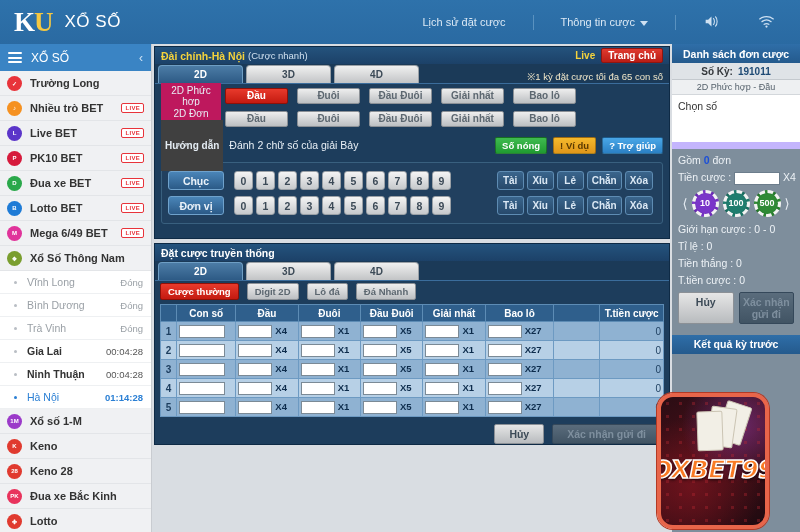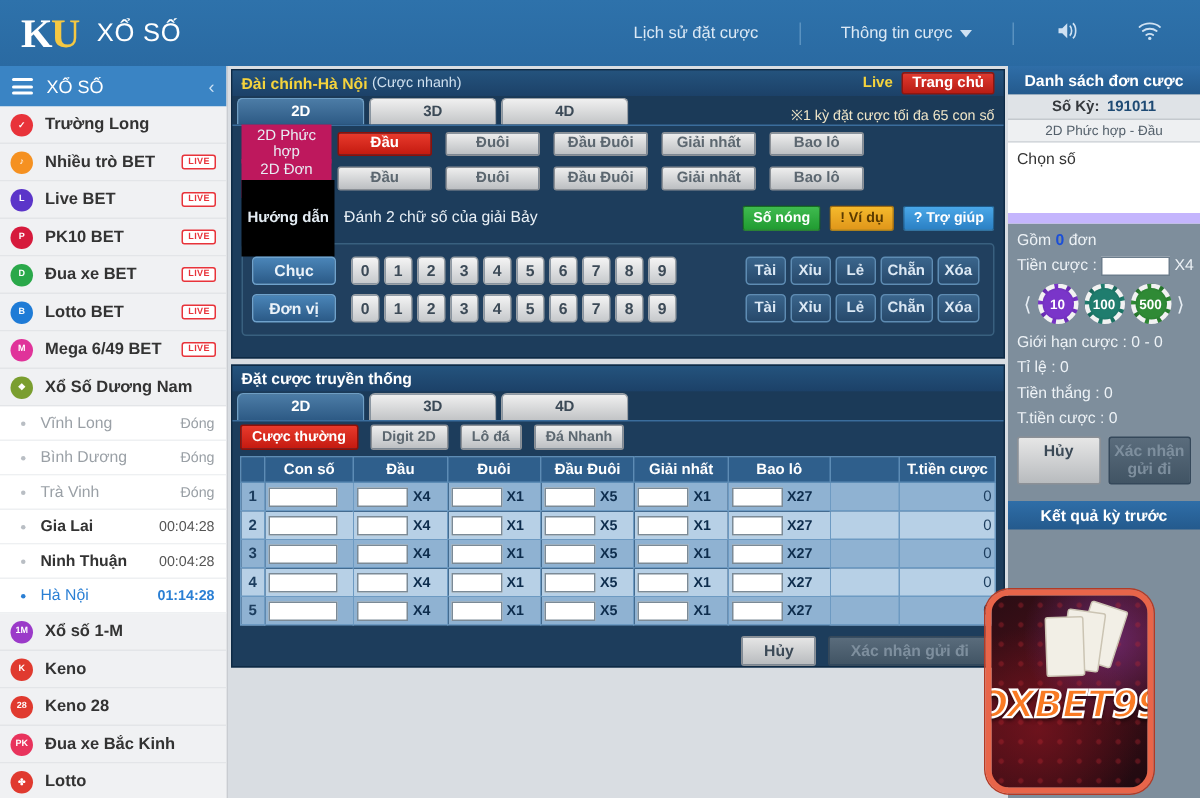--- a/index.html
+++ b/index.html
@@ -147,21 +147,21 @@
     border: 1px solid #8b9096; border-radius: 2px;
   }
   .bt.red {
     background: linear-gradient(#e83a2c,#c41a10); color: #fff;
     border-color: #8e1008;
   }
   .guide-row {
     display:flex; align-items:center; height: 22px; padding: 0 6px; margin-top:4px;
   }
   .guide-tag {
-    background: #000000; color: #e4ecf3; font-size: 10px; padding: 20px 4px;
+    background: #404040; color: #e4ecf3; font-size: 10px; padding: 20px 4px;
     margin-right: 6px; font-weight:600;
   }
   .guide-txt { color: #e9f0f6; font-size: 10.5px; }
   .guide-btns { margin-left: auto; display:flex; gap: 6px; }
   .gbtn {
     font-size: 9.5px; color:#fff; padding: 2px 6px; border-radius:2px;
     font-weight:bold; border:1px solid rgba(0,0,0,.3);
   }
   .gbtn.green { background: linear-gradient(#3fbb4f,#209b31); }
   .gbtn.orange{ background: linear-gradient(#f5b92c,#e0971a); color:#5a3a00;}
@@ -396,21 +396,21 @@
         <span class="sb-lbl">Lotto BET</span>
         <span class="live-badge">LIVE</span>
       </div>
       <div class="sb-item">
         <span class="sb-ic" style="background:#e0339a">M</span>
         <span class="sb-lbl">Mega 6/49 BET</span>
         <span class="live-badge">LIVE</span>
       </div>
       <div class="sb-item">
         <span class="sb-ic" style="background:#7a9e2f">❖</span>
-        <span class="sb-lbl">Xổ Số Dương Nam</span>
+        <span class="sb-lbl">Xổ Số Thông Nam</span>
       </div>
     </div>
   <div id="sb-regions">
       <div class="sb-sub ">
         <span class="dot"></span>
         <span class="s-name">Vĩnh Long</span>
         <span class="s-time">Đóng</span>
       </div>
       <div class="sb-sub ">
         <span class="dot"></span>

